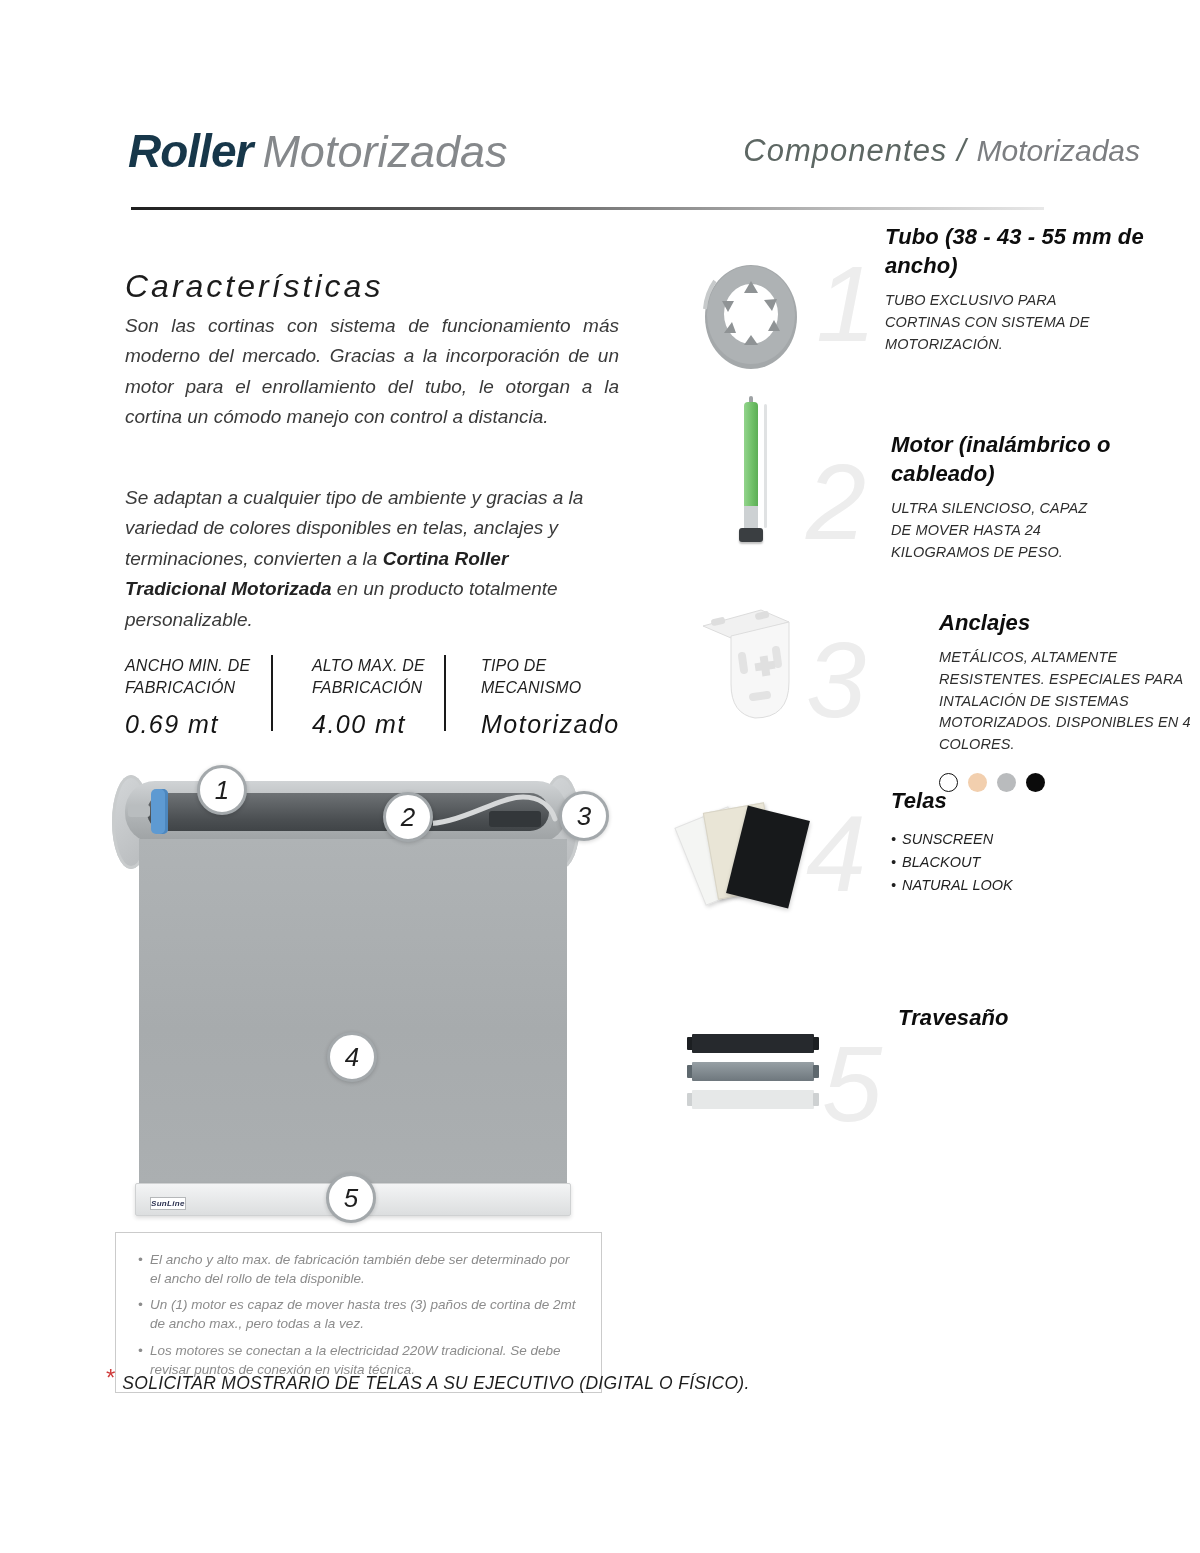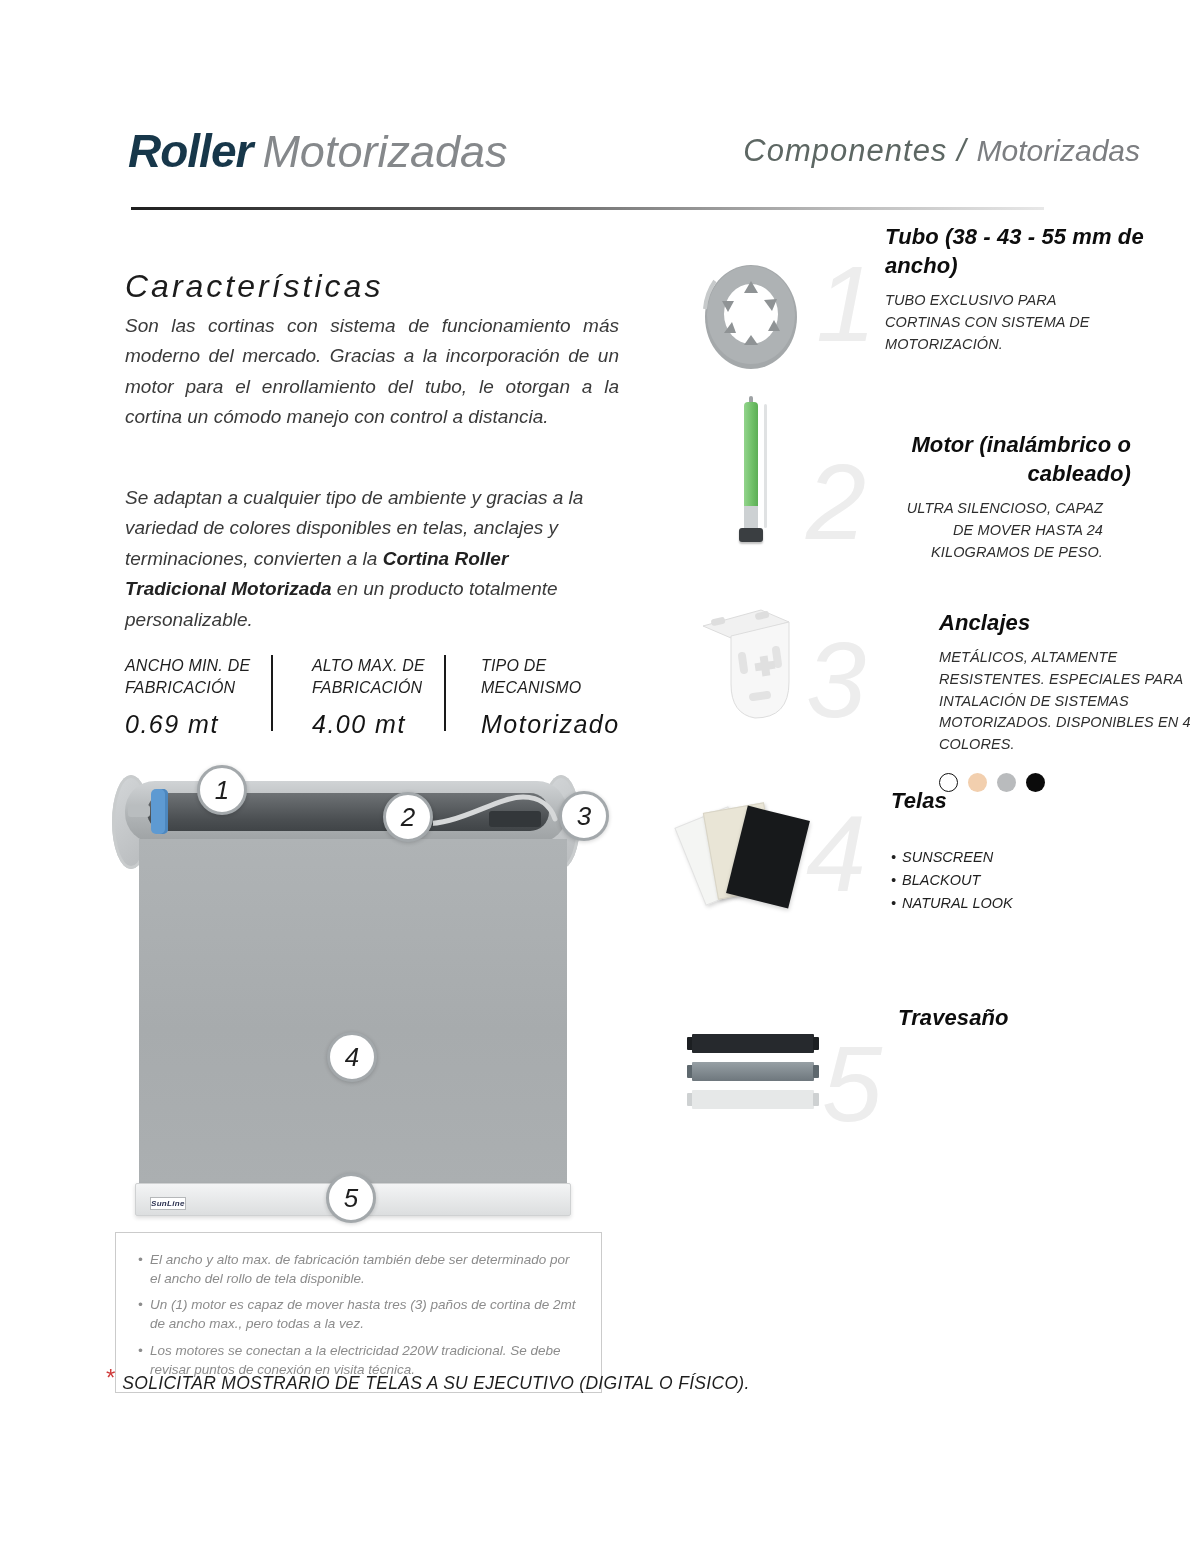--- a/index.html
+++ b/index.html
@@ -66,33 +66,33 @@
   .footer-star { font-size:24px; color:#cf3b3b; line-height:1; }
   .footer-text { font-size:17.5px; color:#1d1d1d; letter-spacing:0.3px; margin-left:8px; margin-top:7px; }
 
   
   .ghost-num { position:absolute; font-size:108px; line-height:1; color:#ededed; font-weight:normal; }
   .gn1 { left:816px; top:250px; } .gn2 { left:806px; top:448px; } .gn3 { left:806px; top:626px; }
   .gn4 { left:806px; top:800px; } .gn5 { left:822px; top:1030px; }
 
   .comp-text { position:absolute; }
   .ct1 { left:885px; top:222px; width:262px; }
-  .ct2 { left:891px; top:430px; width:240px;text-align:right; }
+  .ct2 { left:891px; top:430px; width:240px; }
   .ct3 { left:891px; top:608px; width:288px;margin-left:48px; }
   .ct4 { left:891px; top:786px; width:262px; }
   .ct5 { left:898px; top:1003px; width:252px; }
   .comp-title { font-size:22px; font-weight:bold; color:#0d0d0d; line-height:1.32; letter-spacing:0.1px; }
   .comp-desc { font-size:14.5px; color:#2e2e2e; line-height:1.5; margin-top:10px; letter-spacing:0.1px; }
   .ct1 .comp-desc, .ct2 .comp-desc { width:212px; }
   .ct5 .comp-desc { width:250px; }
 
   .dot-row { display:flex; gap:10px; margin-top:17px; }
   .dot { width:19px; height:19px; border-radius:50%; }
   .dot.outlined { border:1.8px solid #111; }
-  .fabric-bullets { margin-top:31px; }
+  .fabric-bullets { margin-top:13px; }
   .fb-item { font-size:14.5px; color:#1f1f1f; line-height:1.6; }
   .fb-item .b { margin-right:6px; }
 
   
   .tubo-img { position:absolute; left:702px; top:261px; }
   
   .motor-img { position:absolute; left:738px; top:396px; width:34px; height:152px; }
   .motor-rod { position:absolute; left:6px; top:6px; width:14px; height:126px; border-radius:4px 4px 2px 2px;
     background:linear-gradient(to right,#93d48c,#6fbf67 60%,#5cae55); }
   .motor-tip { position:absolute; left:11px; top:0; width:4px; height:8px; background:#9fa3a5; border-radius:2px; }

